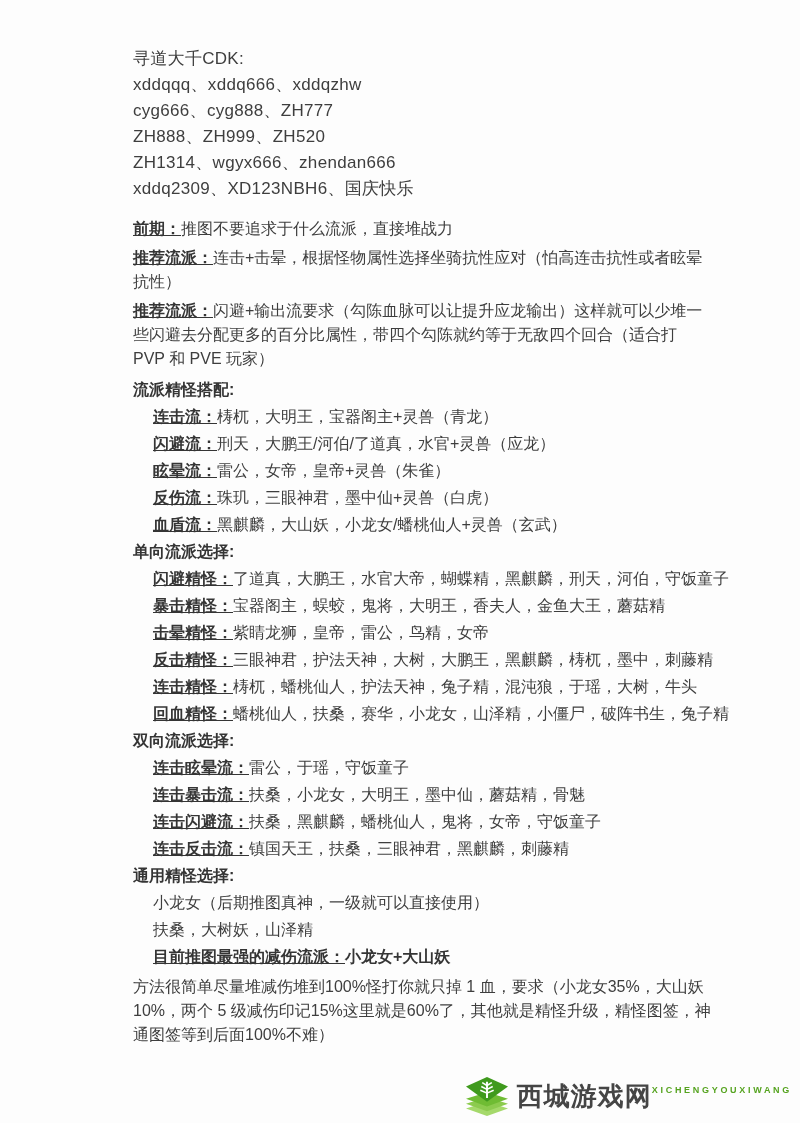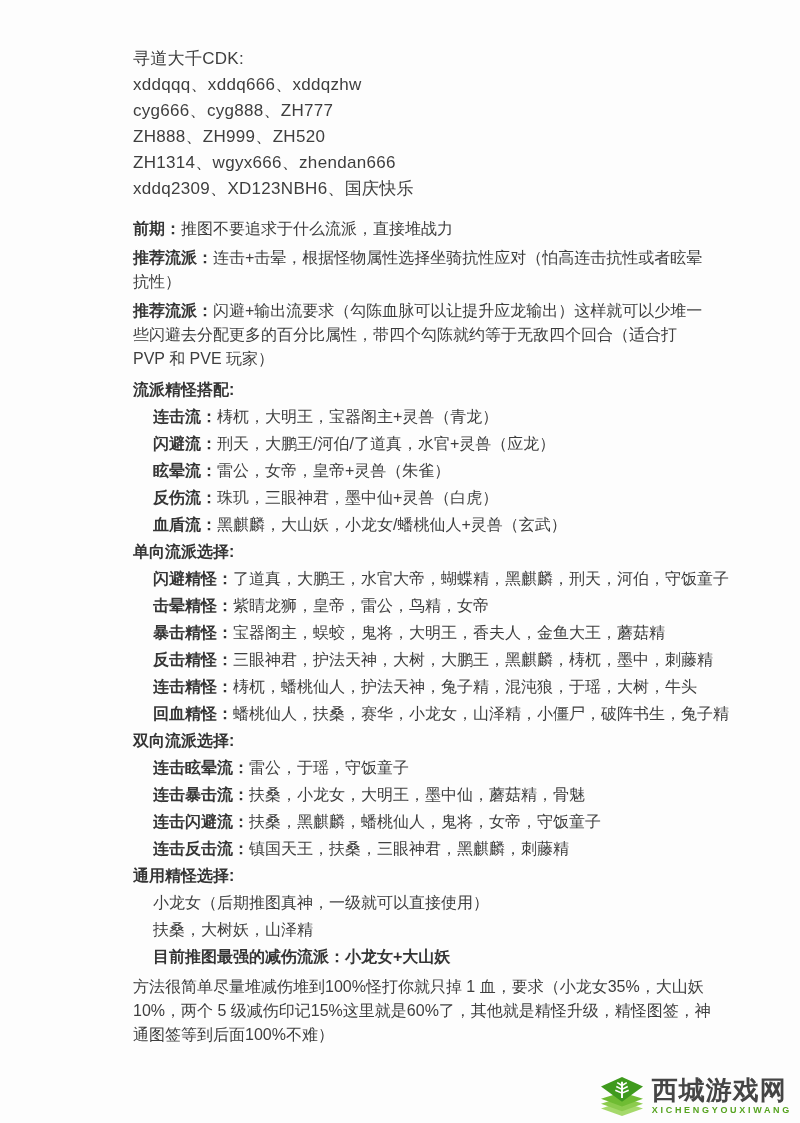--- a/index.html
+++ b/index.html
@@ -26,21 +26,21 @@
     font-size: 17px;
     line-height: 26px;
     letter-spacing: 0.3px;
   }
   .para {
     font-size: 16px;
     line-height: 24px;
     margin: 5px 0;
   }
   .para.gap-top { margin-top: 15px; }
-  .lbl { font-weight: 600; color: #353535; }
+  .lbl { font-weight: 600; color: #353535; text-decoration: underline; }
   .list-line {
     font-size: 16px;
     line-height: 27px;
     white-space: nowrap;
     margin-left: 20px;
   }
   .heading-line {
     font-size: 16px;
     line-height: 27px;
     font-weight: 600;
@@ -48,21 +48,21 @@
   }
   .bold-line { font-weight: 600; color: #353535; }
   .watermark {
     position: absolute;
     right: 8px;
     bottom: 6px;
     display: flex;
     align-items: center;
   }
   .wm-icon { width: 48px; height: 42px; margin-right: 6px; }
-  .wm-text-block { display: flex; flex-direction: column; align-items: flex-start; justify-content: center; }
+  .wm-text-block { display: flex; align-items: flex-start; justify-content: center; }
   .wm-cn {
     font-size: 26px;
     font-weight: 700;
     color: #454545;
     letter-spacing: 1px;
     line-height: 26px;
   }
   .wm-latin {
     font-size: 9px;
     font-weight: 700;
@@ -98,22 +98,22 @@
 
   <div class="heading-line">流派精怪搭配:</div>
   <div class="list-line"><span class="lbl">连击流：</span><span>梼杌，大明王，宝器阁主+灵兽（青龙）</span></div>
   <div class="list-line"><span class="lbl">闪避流：</span><span>刑天，大鹏王/河伯/了道真，水官+灵兽（应龙）</span></div>
   <div class="list-line"><span class="lbl">眩晕流：</span><span>雷公，女帝，皇帝+灵兽（朱雀）</span></div>
   <div class="list-line"><span class="lbl">反伤流：</span><span>珠玑，三眼神君，墨中仙+灵兽（白虎）</span></div>
   <div class="list-line"><span class="lbl">血盾流：</span><span>黑麒麟，大山妖，小龙女/蟠桃仙人+灵兽（玄武）</span></div>
 
   <div class="heading-line">单向流派选择:</div>
   <div class="list-line"><span class="lbl">闪避精怪：</span><span>了道真，大鹏王，水官大帝，蝴蝶精，黑麒麟，刑天，河伯，守饭童子</span></div>
+  <div class="list-line"><span class="lbl">暴击精怪：</span><span>宝器阁主，蜈蛟，鬼将，大明王，香夫人，金鱼大王，蘑菇精</span></div>
   <div class="list-line"><span class="lbl">击晕精怪：</span><span>紫睛龙狮，皇帝，雷公，鸟精，女帝</span></div>
-  <div class="list-line"><span class="lbl">暴击精怪：</span><span>宝器阁主，蜈蛟，鬼将，大明王，香夫人，金鱼大王，蘑菇精</span></div>
   <div class="list-line"><span class="lbl">反击精怪：</span><span>三眼神君，护法天神，大树，大鹏王，黑麒麟，梼杌，墨中，刺藤精</span></div>
   <div class="list-line"><span class="lbl">连击精怪：</span><span>梼杌，蟠桃仙人，护法天神，兔子精，混沌狼，于瑶，大树，牛头</span></div>
   <div class="list-line"><span class="lbl">回血精怪：</span><span>蟠桃仙人，扶桑，赛华，小龙女，山泽精，小僵尸，破阵书生，兔子精</span></div>
 
   <div class="heading-line">双向流派选择:</div>
   <div class="list-line"><span class="lbl">连击眩晕流：</span><span>雷公，于瑶，守饭童子</span></div>
   <div class="list-line"><span class="lbl">连击暴击流：</span><span>扶桑，小龙女，大明王，墨中仙，蘑菇精，骨魅</span></div>
   <div class="list-line"><span class="lbl">连击闪避流：</span><span>扶桑，黑麒麟，蟠桃仙人，鬼将，女帝，守饭童子</span></div>
   <div class="list-line"><span class="lbl">连击反击流：</span><span>镇国天王，扶桑，三眼神君，黑麒麟，刺藤精</span></div>
 

